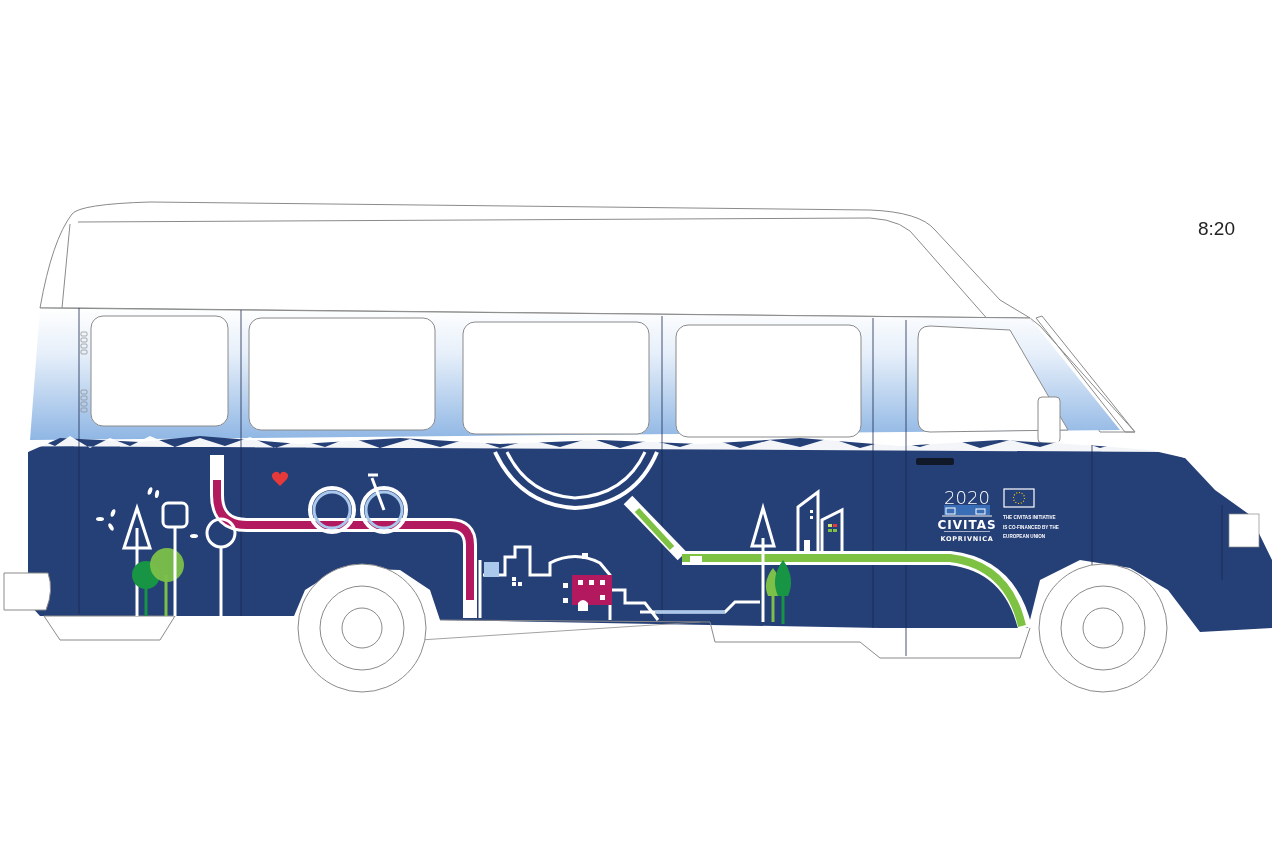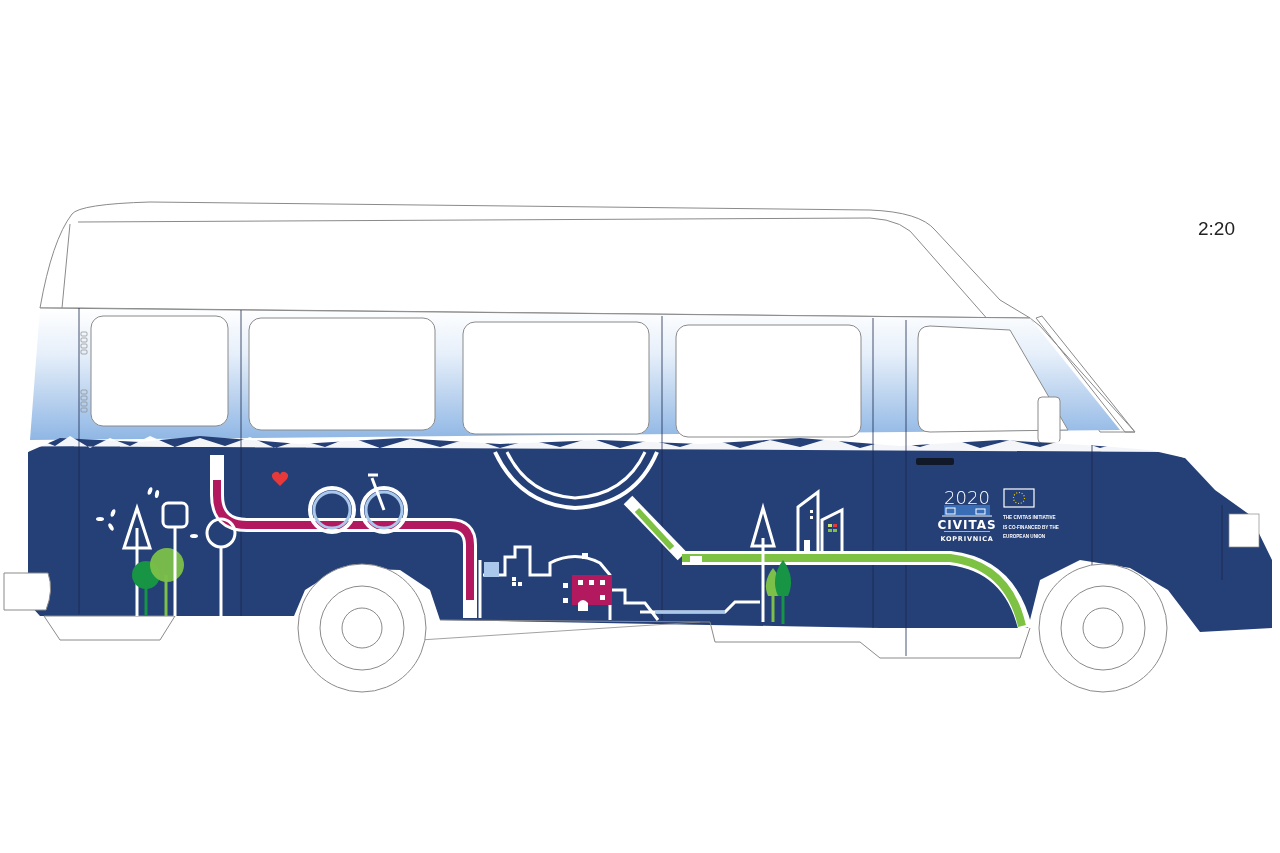--- a/index.html
+++ b/index.html
@@ -5,21 +5,21 @@
     html, body { margin: 0; padding: 0; background: #ffffff; }
     body { width: 1280px; height: 853px; position: relative; overflow: hidden; font-family: "Liberation Sans", sans-serif; }
     #scale-label { position: absolute; left: 1198px; top: 218px; font-family: "Liberation Sans", sans-serif; font-size: 19px; color: #222; }
     svg#van { position: absolute; left: 0; top: 0; }
     .logo-text { font-family: "DejaVu Sans", sans-serif; fill: #ffffff; }
     .eu-text { font-family: "Liberation Sans", sans-serif; fill: #ffffff; font-size: 4.6px; font-weight: bold; }
   </style>
 </head>
 <body>
 
-<div id="scale-label">2:20</div>
+<div id="scale-label">8:20</div>
 
 <svg id="van" width="1280" height="853" viewBox="0 0 1280 853" xmlns="http://www.w3.org/2000/svg">
   <defs>
     <linearGradient id="skyGrad" x1="0" y1="0" x2="0" y2="1">
       <stop offset="0" stop-color="#ffffff"></stop>
       <stop offset="0.35" stop-color="#e6effa"></stop>
       <stop offset="1" stop-color="#8fb6e4"></stop>
     </linearGradient>
     <clipPath id="bodyClip">
       <path d="M40 330 L70 310 L1030 318 L1130 430 L1180 452 L1215 490 L1250 515 L1275 560 L1275 630 L1200 632 L1160 590 L1100 570 L1040 580 L1020 628 L880 628 L870 628 L440 620 L420 585 L380 568 L330 570 L300 600 L290 616 L40 616 L28 600 L26 570 L26 450 Z"></path>

